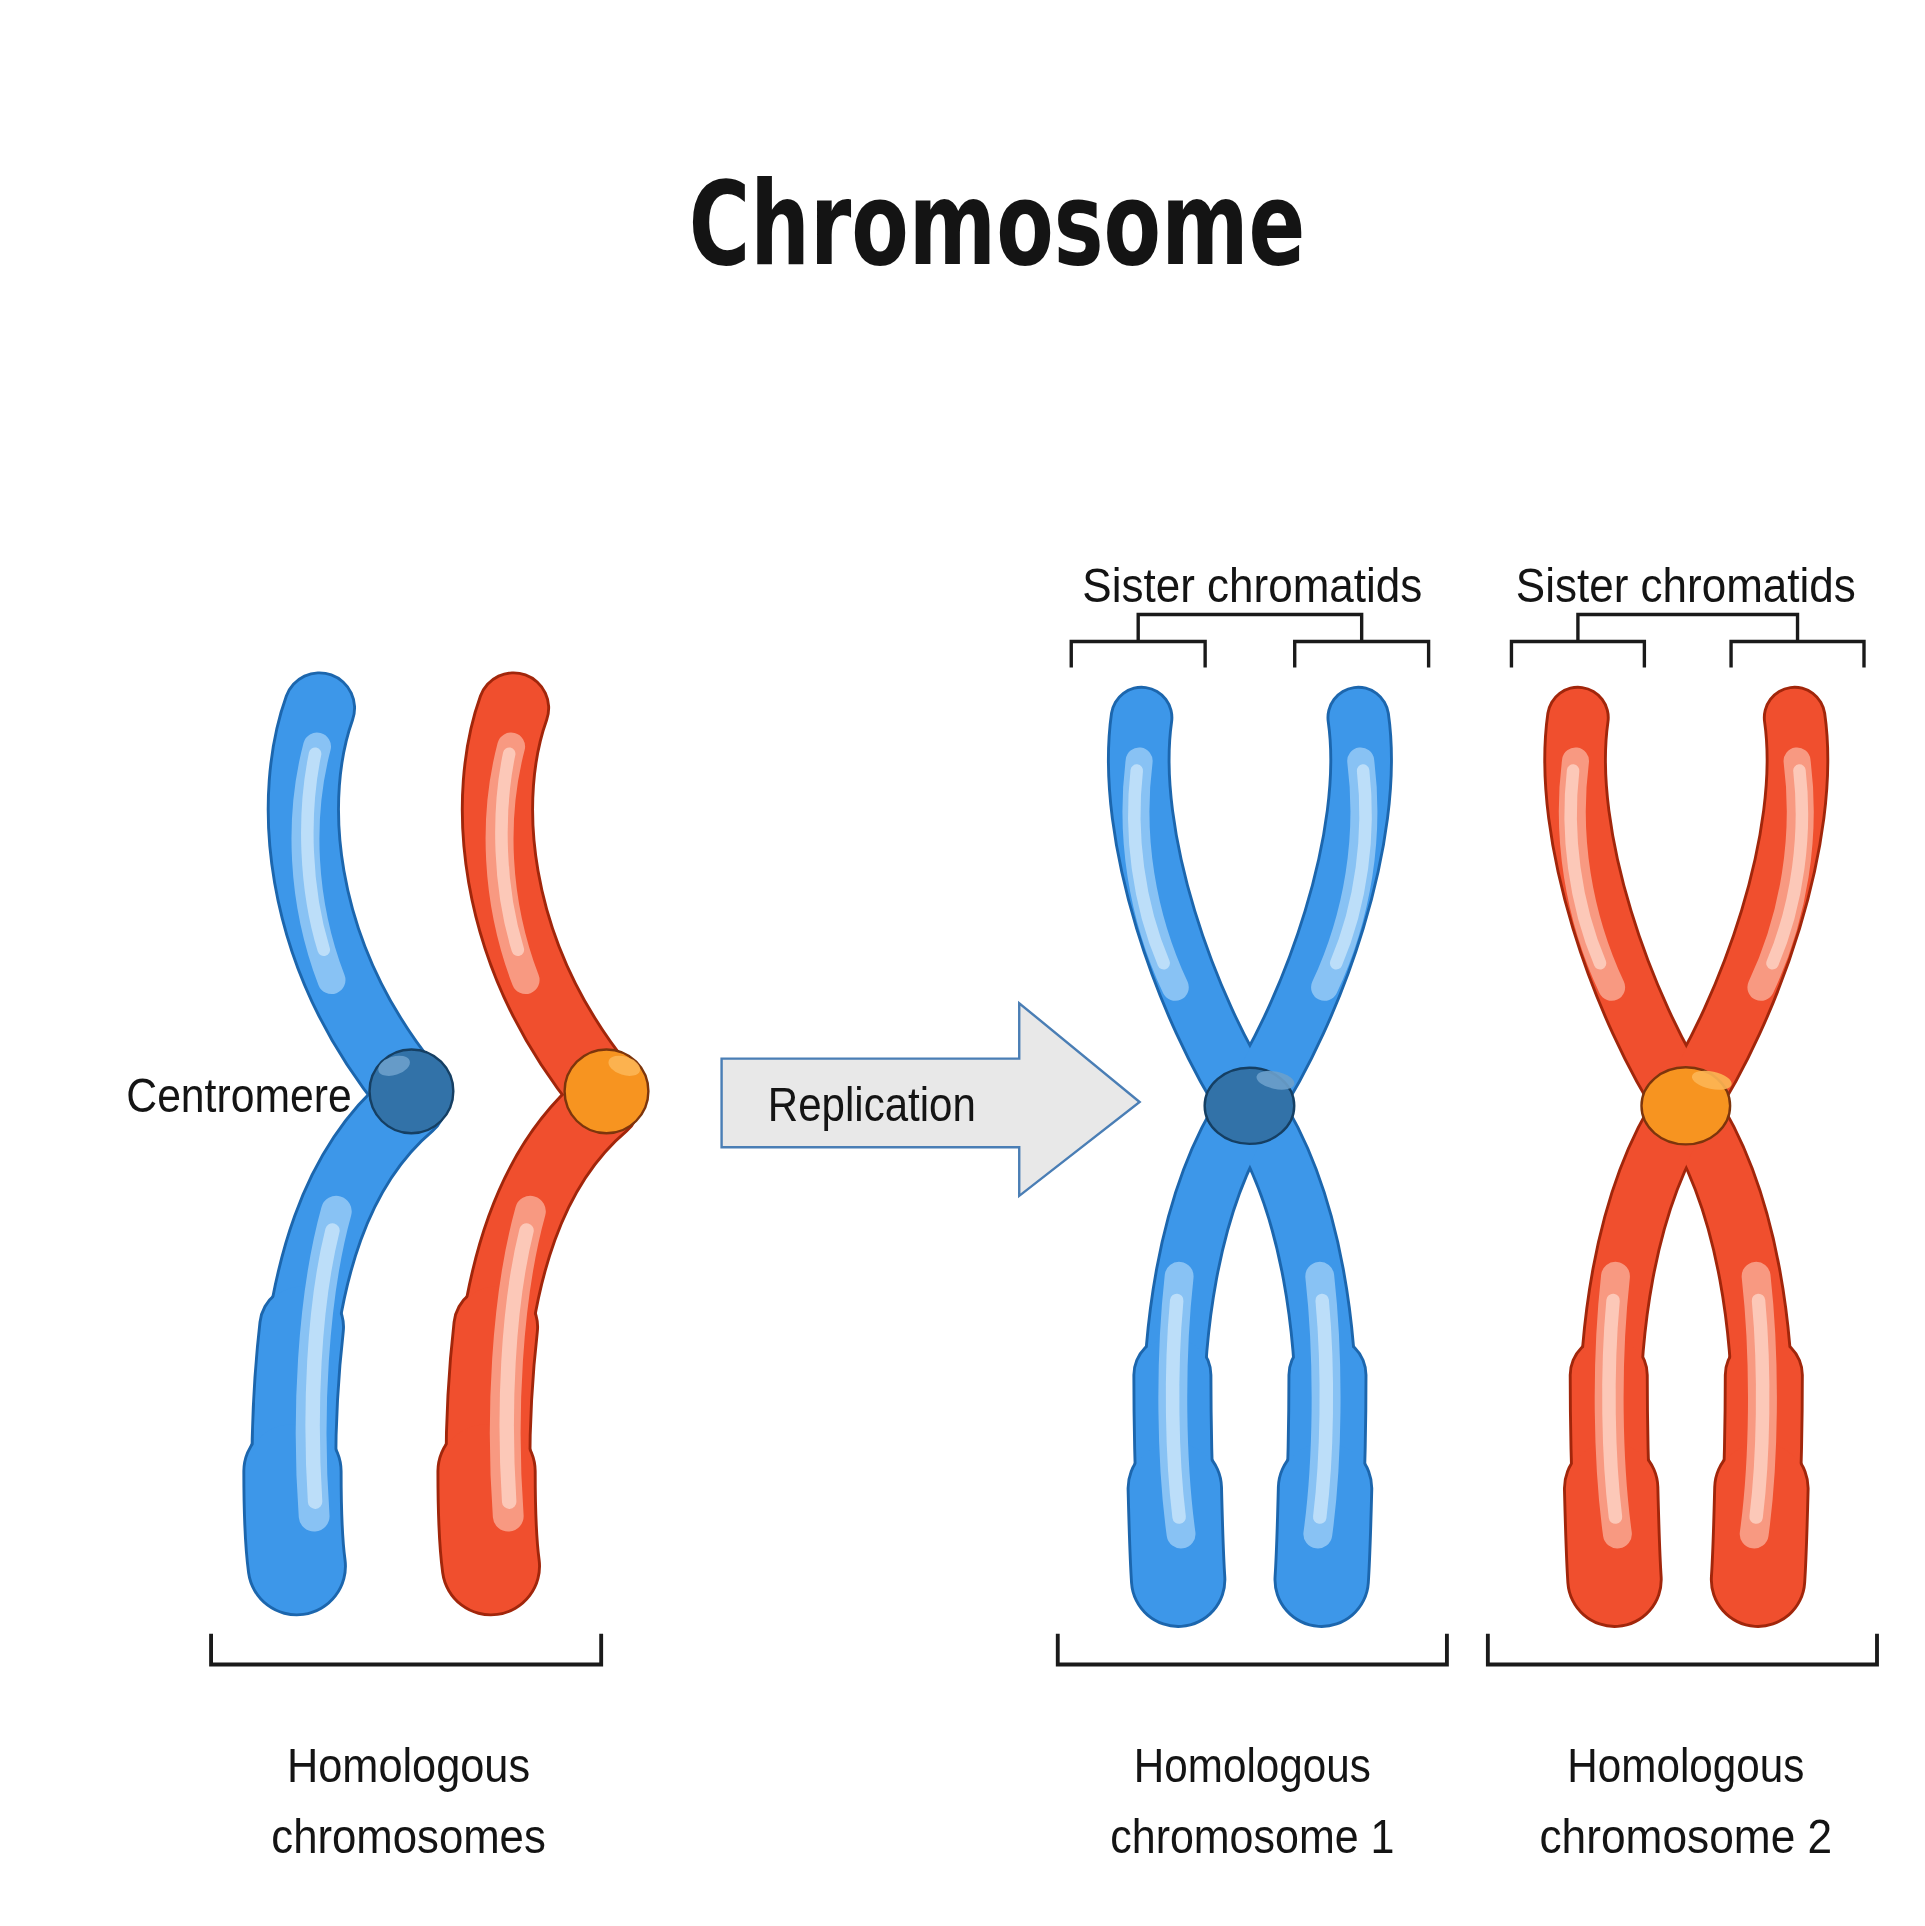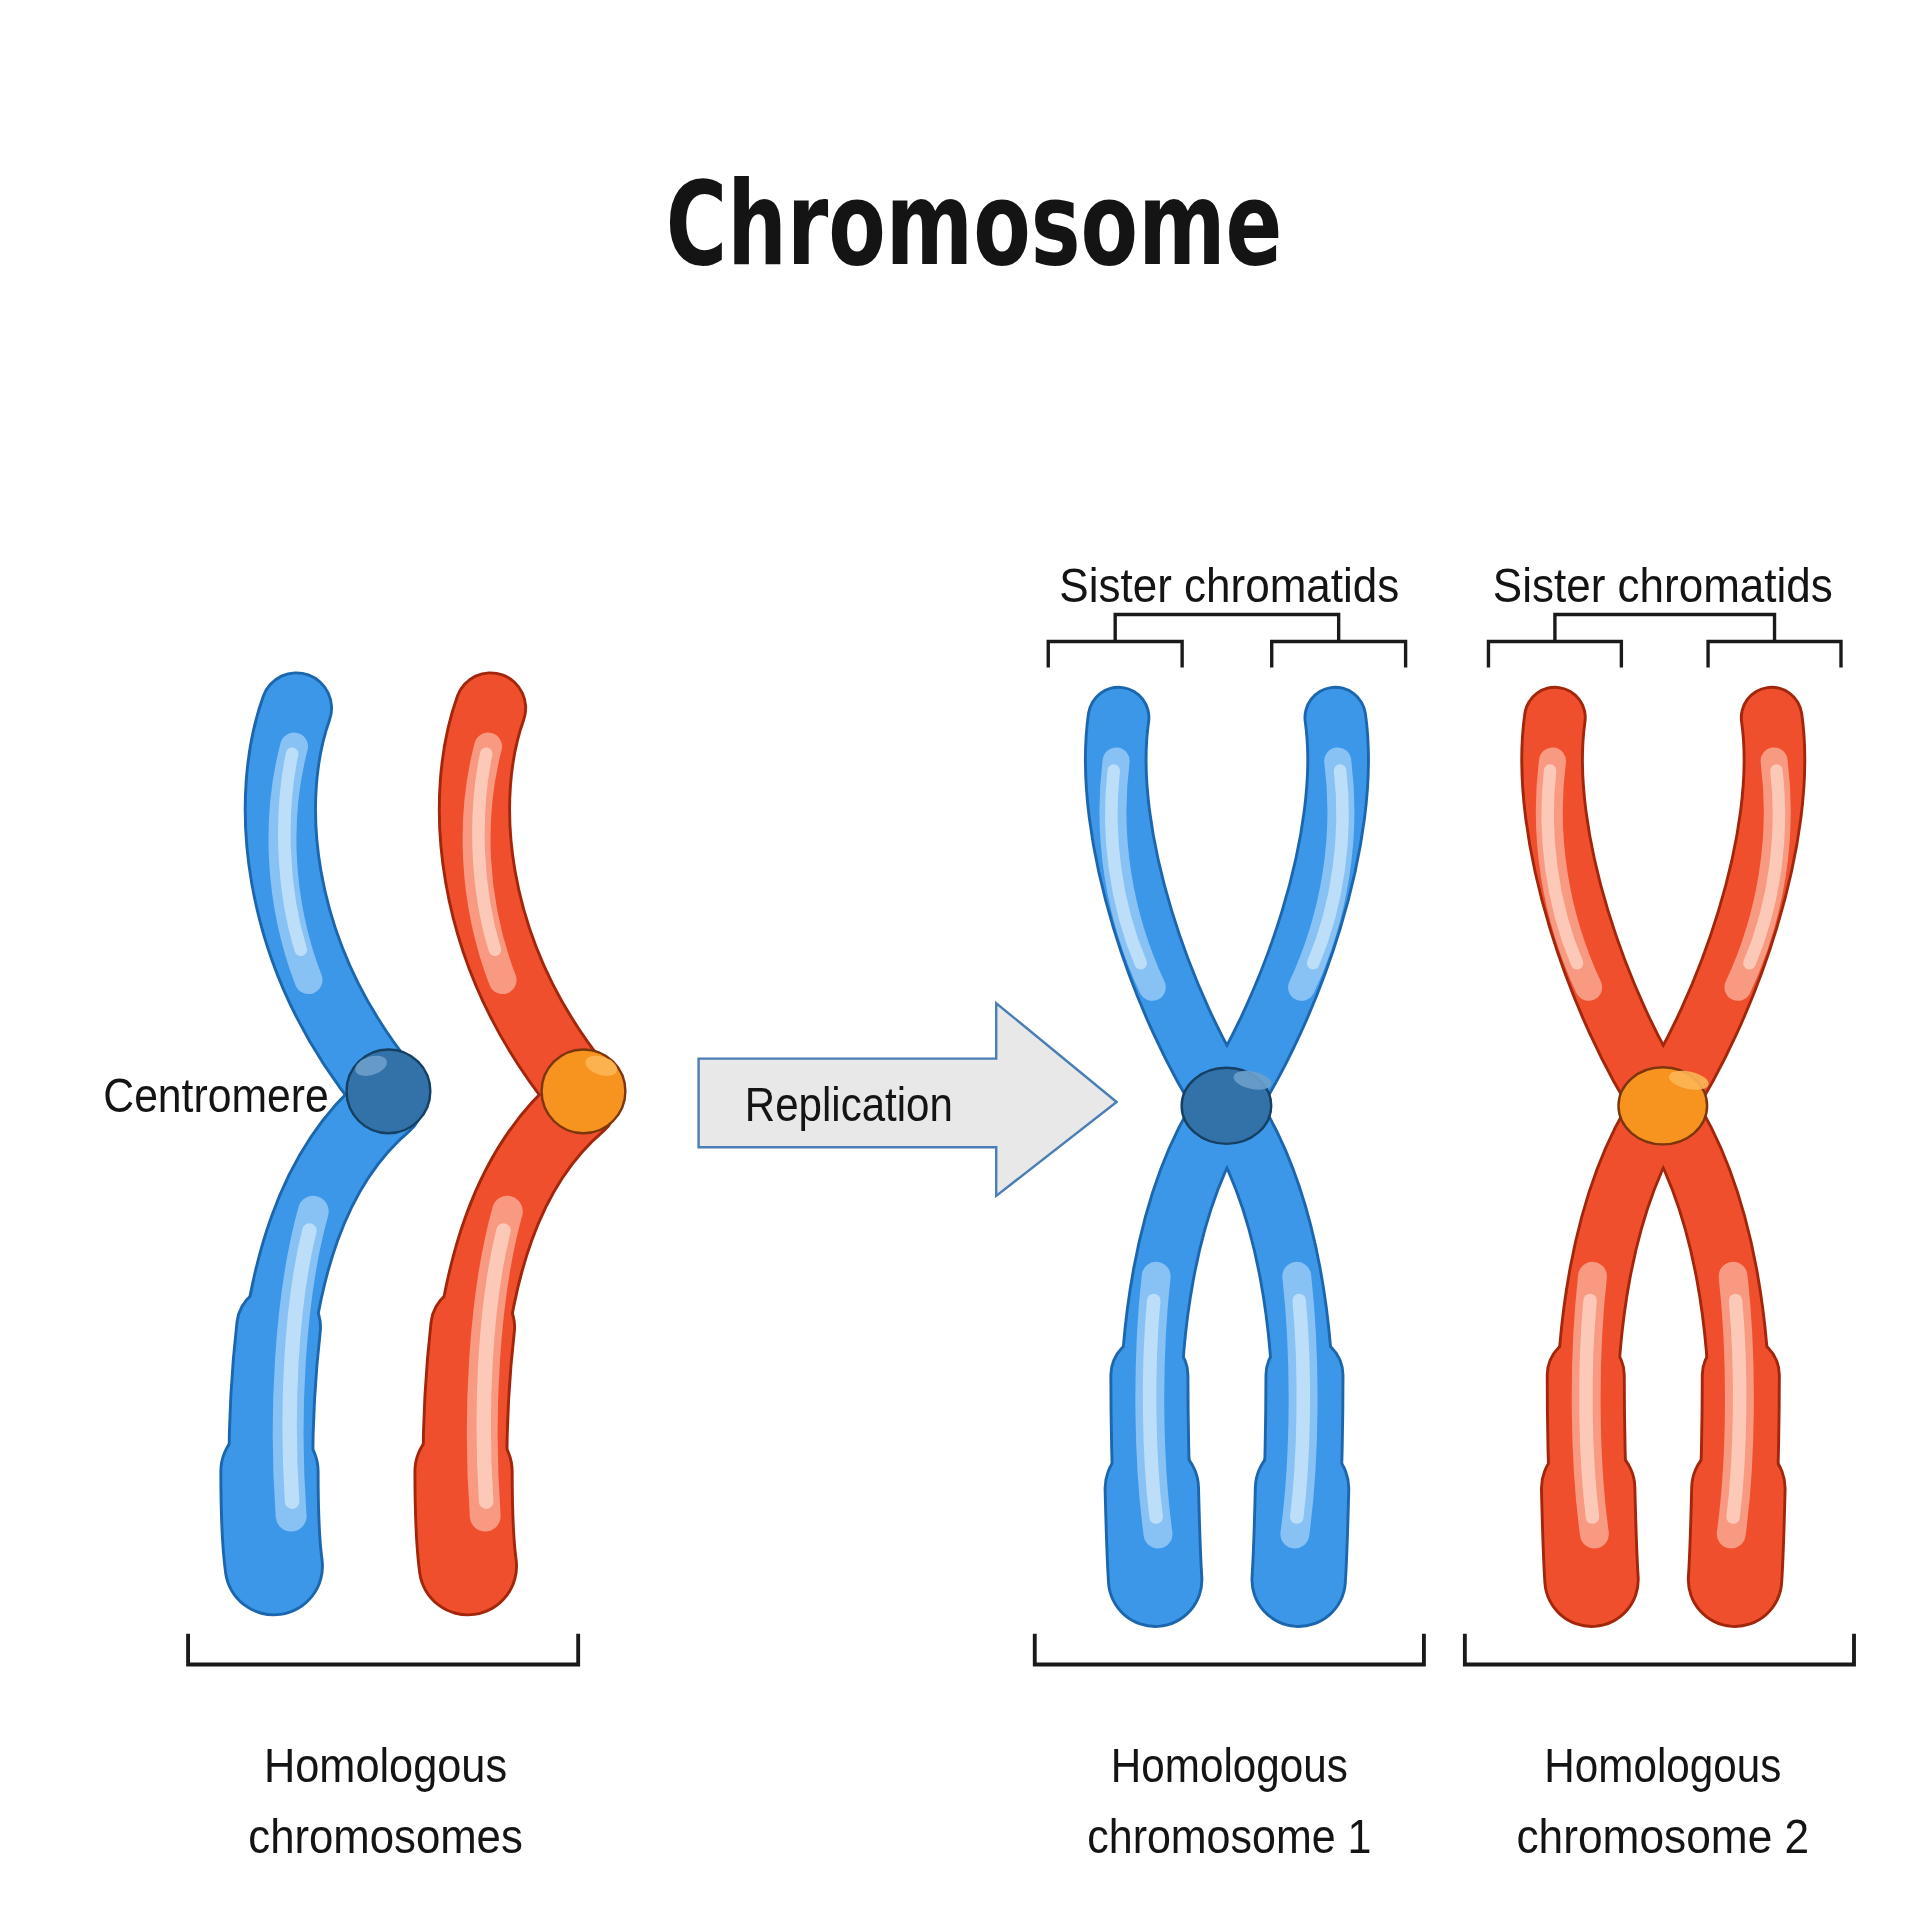--- a/index.html
+++ b/index.html
@@ -2,20 +2,21 @@
 <html style="--background: #ffffff; --text: #141414; --bracket: #1a1a1a; --blue-main: #3d97e9; --blue-light: #8cc4f4; --blue-lighter: #bfdff9; --blue-outline: #1c66ad; --blue-centromere: #3272a8; --blue-centromere-outline: #153f63; --blue-centromere-highlight: #6ba0cb; --red-main: #f04f2e; --red-light: #f89d86; --red-lighter: #fccabb; --red-outline: #a1260b; --orange-centromere: #f79420; --orange-centromere-outline: #7d350c; --orange-centromere-highlight: #fcb554; --arrow-fill: #e8e8e8; --arrow-border: #4a7eb5;font-size:7.7px"><head>
 <meta charset="utf-8">
 <style>
   html, body { margin: 0; padding: 0; background: #ffffff; }
   .stage {
     position: relative;
     width: 1620px;
     height: 1926px;
     background: var(--background, #fff);
     font-family: "Liberation Sans", "DejaVu Sans", sans-serif;
+    padding-left: 23px;
   }
   svg { display: block; }
   .lbl {
     font-family: "Liberation Sans", "DejaVu Sans", sans-serif;
     font-size: 100px;
     fill: var(--text, #141414);
   }
   .title {
     font-family: "DejaVu Sans", sans-serif;
     font-weight: bold;

